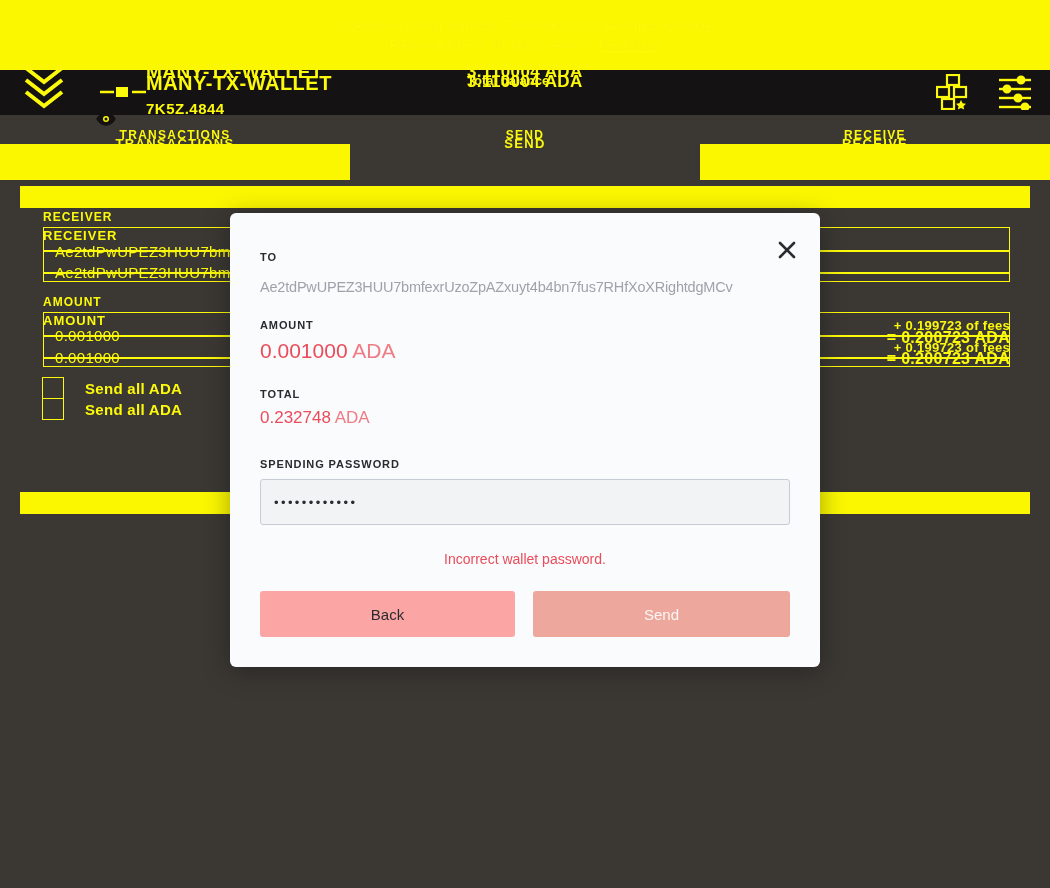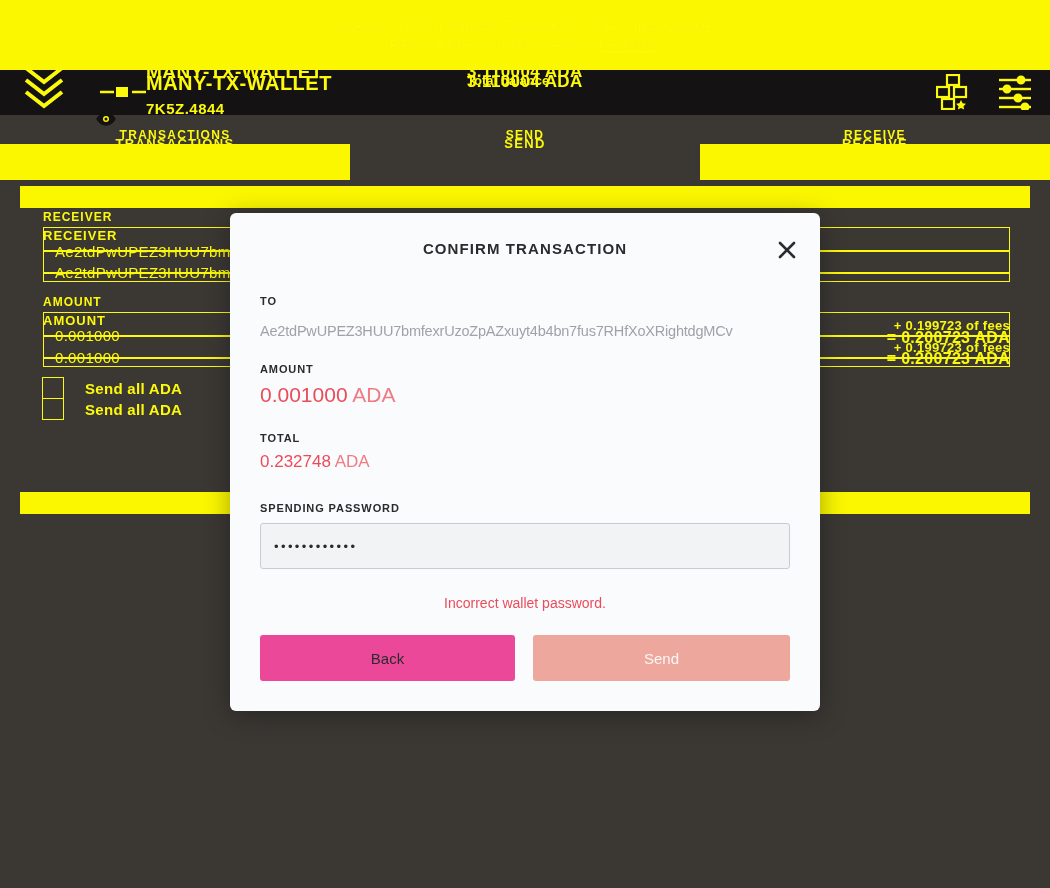--- a/index.html
+++ b/index.html
@@ -393,21 +393,21 @@
   .btn {
     height: 46px;
     border: none;
     border-radius: 3px;
     font-size: 15px;
     font-family: "Liberation Sans", sans-serif;
     cursor: pointer;
   }
   .btn-back {
     width: 255px;
-    background: #ec4899;
+    background: #fca5a5;
     color: #2b2a2e;
   }
   .btn-send {
     flex: 1;
     background: #eda79d;
     color: #fdf6f5;
   }
 </style>
 </head>
 <body>
@@ -547,21 +547,20 @@
     <div class="checkbox-label" style="left:85px; top:208px;">Send all ADA</div>
     <div class="checkbox-label" style="left:85px; top:229px;">Send all ADA</div>
 
     <div class="form-submit-bar"></div>
   </div>
 
   <div class="overlay"></div>
 
   <div class="modal">
 
-    <div class="modal-title">CONFIRM TRANSACTION</div>
 
     <div class="modal-close">
       <svg width="18" height="18" viewBox="0 0 18 18">
         <line x1="2" y1="2" x2="16" y2="16" stroke="#2b2a2e" stroke-width="2.6" stroke-linecap="round"></line>
         <line x1="16" y1="2" x2="2" y2="16" stroke="#2b2a2e" stroke-width="2.6" stroke-linecap="round"></line>
       </svg>
     </div>
 
     <div class="modal-body">
 

